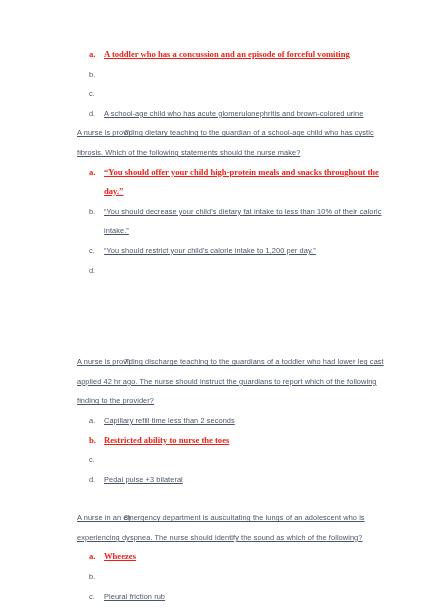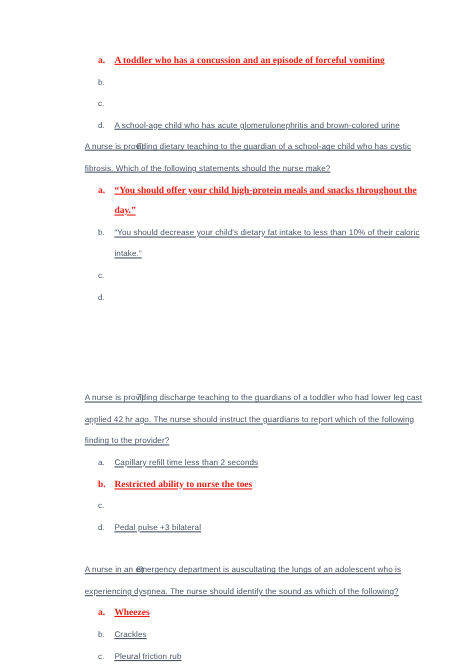--- a/index.html
+++ b/index.html
@@ -146,20 +146,21 @@
         <li class="option correct">
           <span class="opt-marker">a.</span>
           <span class="opt-text">“You should offer your child high-protein meals and snacks throughout the day.”</span>
         </li>
         <li class="option">
           <span class="opt-marker">b.</span>
           <span class="opt-text">“You should decrease your child's dietary fat intake to less than 10% of their caloric intake.”</span>
         </li>
         <li class="option">
           <span class="opt-marker">c.</span>
+          <span class="opt-text">“You should restrict your child's calorie intake to 1,200 per day.”</span>
         </li>
         <li class="option">
           <span class="opt-marker">d.</span>
         </li>
       </ul>
       <div class="gap-large"></div>
       <div class="question">
         <div class="q-line">
           <span class="q-number">7)</span>
           <div class="q-text">A nurse is providing discharge teaching to the guardians of a toddler who had lower leg cast applied 42 hr ago. The nurse should instruct the guardians to report which of the following finding to the provider?</div>
@@ -189,21 +190,20 @@
           <div class="q-text">A nurse in an emergency department is auscultating the lungs of an adolescent who is experiencing dyspnea. The nurse should identify the sound as which of the following?</div>
         </div>
       </div>
       <ul class="options">
         <li class="option correct">
           <span class="opt-marker">a.</span>
           <span class="opt-text">Wheezes</span>
         </li>
         <li class="option">
           <span class="opt-marker">b.</span>
-          <span class="opt-text">Crackles</span>
         </li>
         <li class="option">
           <span class="opt-marker">c.</span>
           <span class="opt-text">Pleural friction rub</span>
         </li>
       </ul>
       <div class="gap-small"></div>
     </div>
 </div>
 

